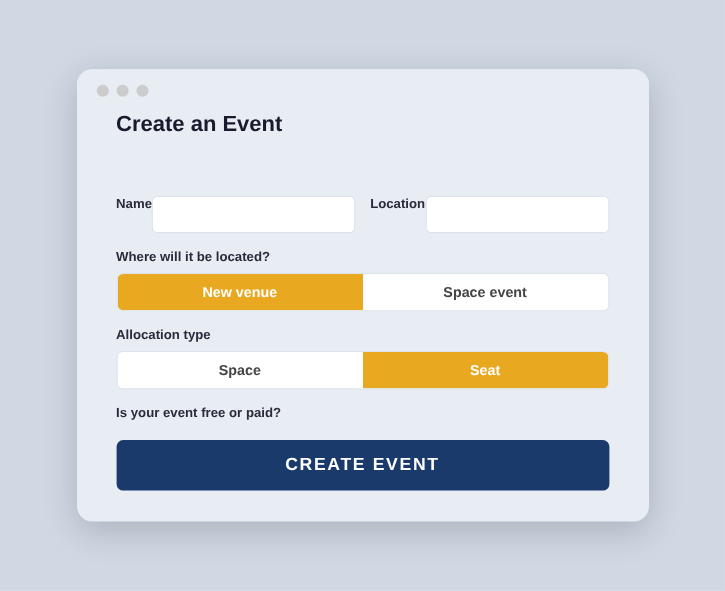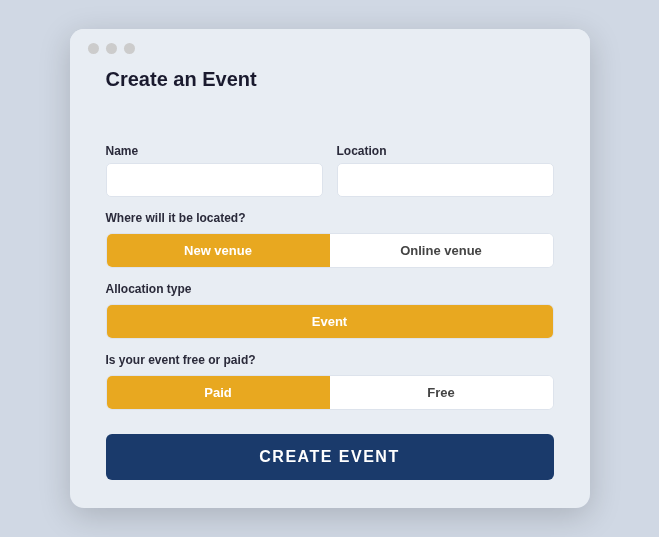--- a/index.html
+++ b/index.html
@@ -51,21 +51,21 @@
     }
 
     .row {
       display: flex;
       gap: 14px;
       margin-bottom: 14px;
     }
 
     .field-group {
       display: flex;
-      flex-direction: column;
+      flex-direction: row;
       flex: 1;
       margin-top: 37px;
     }
 
     label {
       font-size: 12px;
       font-weight: 600;
       color: #2a2a3a;
       margin-bottom: 5px;
     }
@@ -166,29 +166,26 @@
       <div class="field-group">
         <label>Location</label>
         <input type="text" placeholder="" style="">
       </div>
     </div>
 
 
     <div class="section-label">Where will it be located?</div>
     <div class="toggle-group">
       <button class="toggle-btn active">New venue</button>
-      <button class="toggle-btn">Online venue</button>
+      <button class="toggle-btn">Space event</button>
     </div>
 
     <div class="section-label">Allocation type</div>
     <div class="toggle-group">
-      <button class="toggle-btn active">Event</button>
+      <button class="toggle-btn">Space</button>
+      <button class="toggle-btn active">Seat</button>
     </div>
 
     <div class="section-label">Is your event free or paid?</div>
-    <div class="toggle-group">
-      <button class="toggle-btn active">Paid</button>
-      <button class="toggle-btn">Free</button>
-    </div>
 
     <button class="create-btn">CREATE EVENT</button>
   </div>
 </div>
 
 </body></html>

